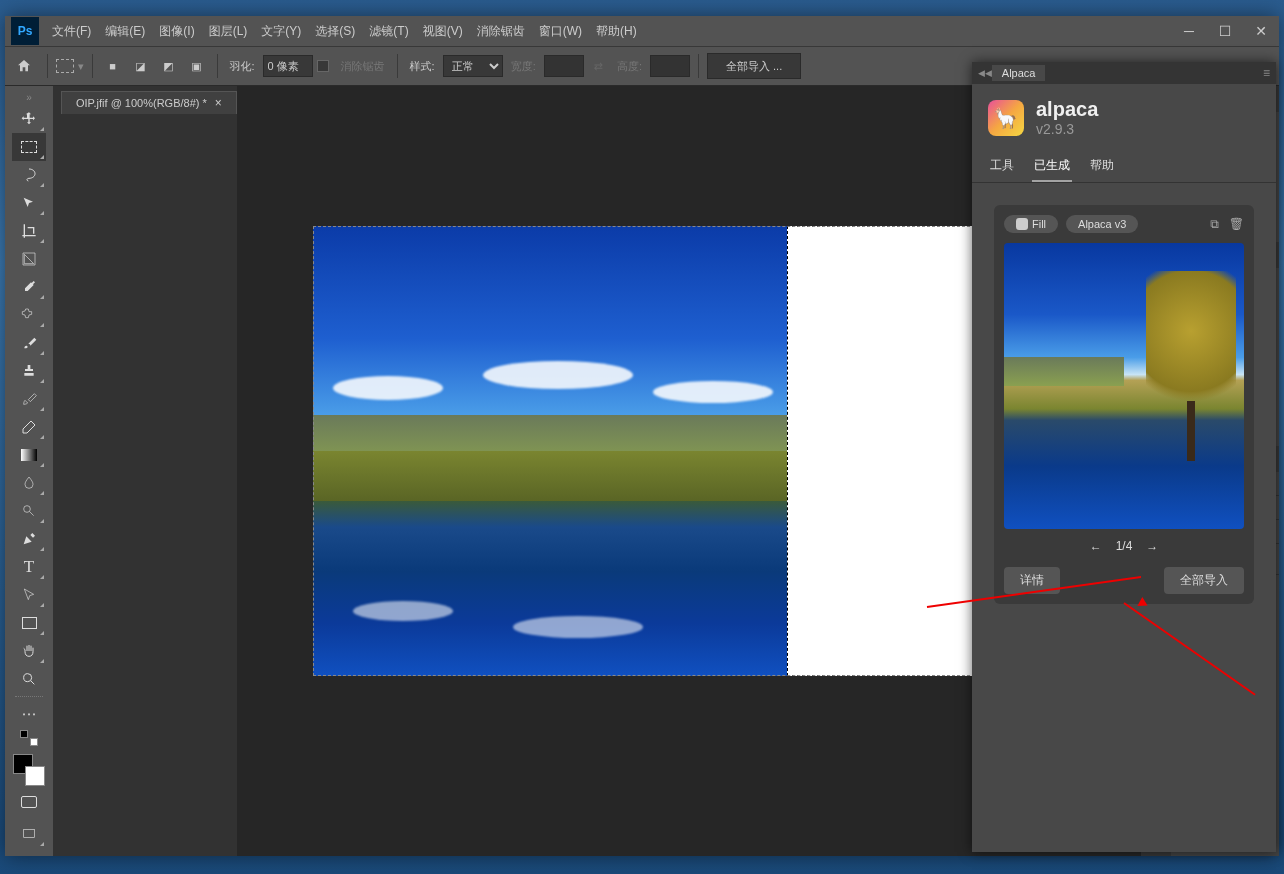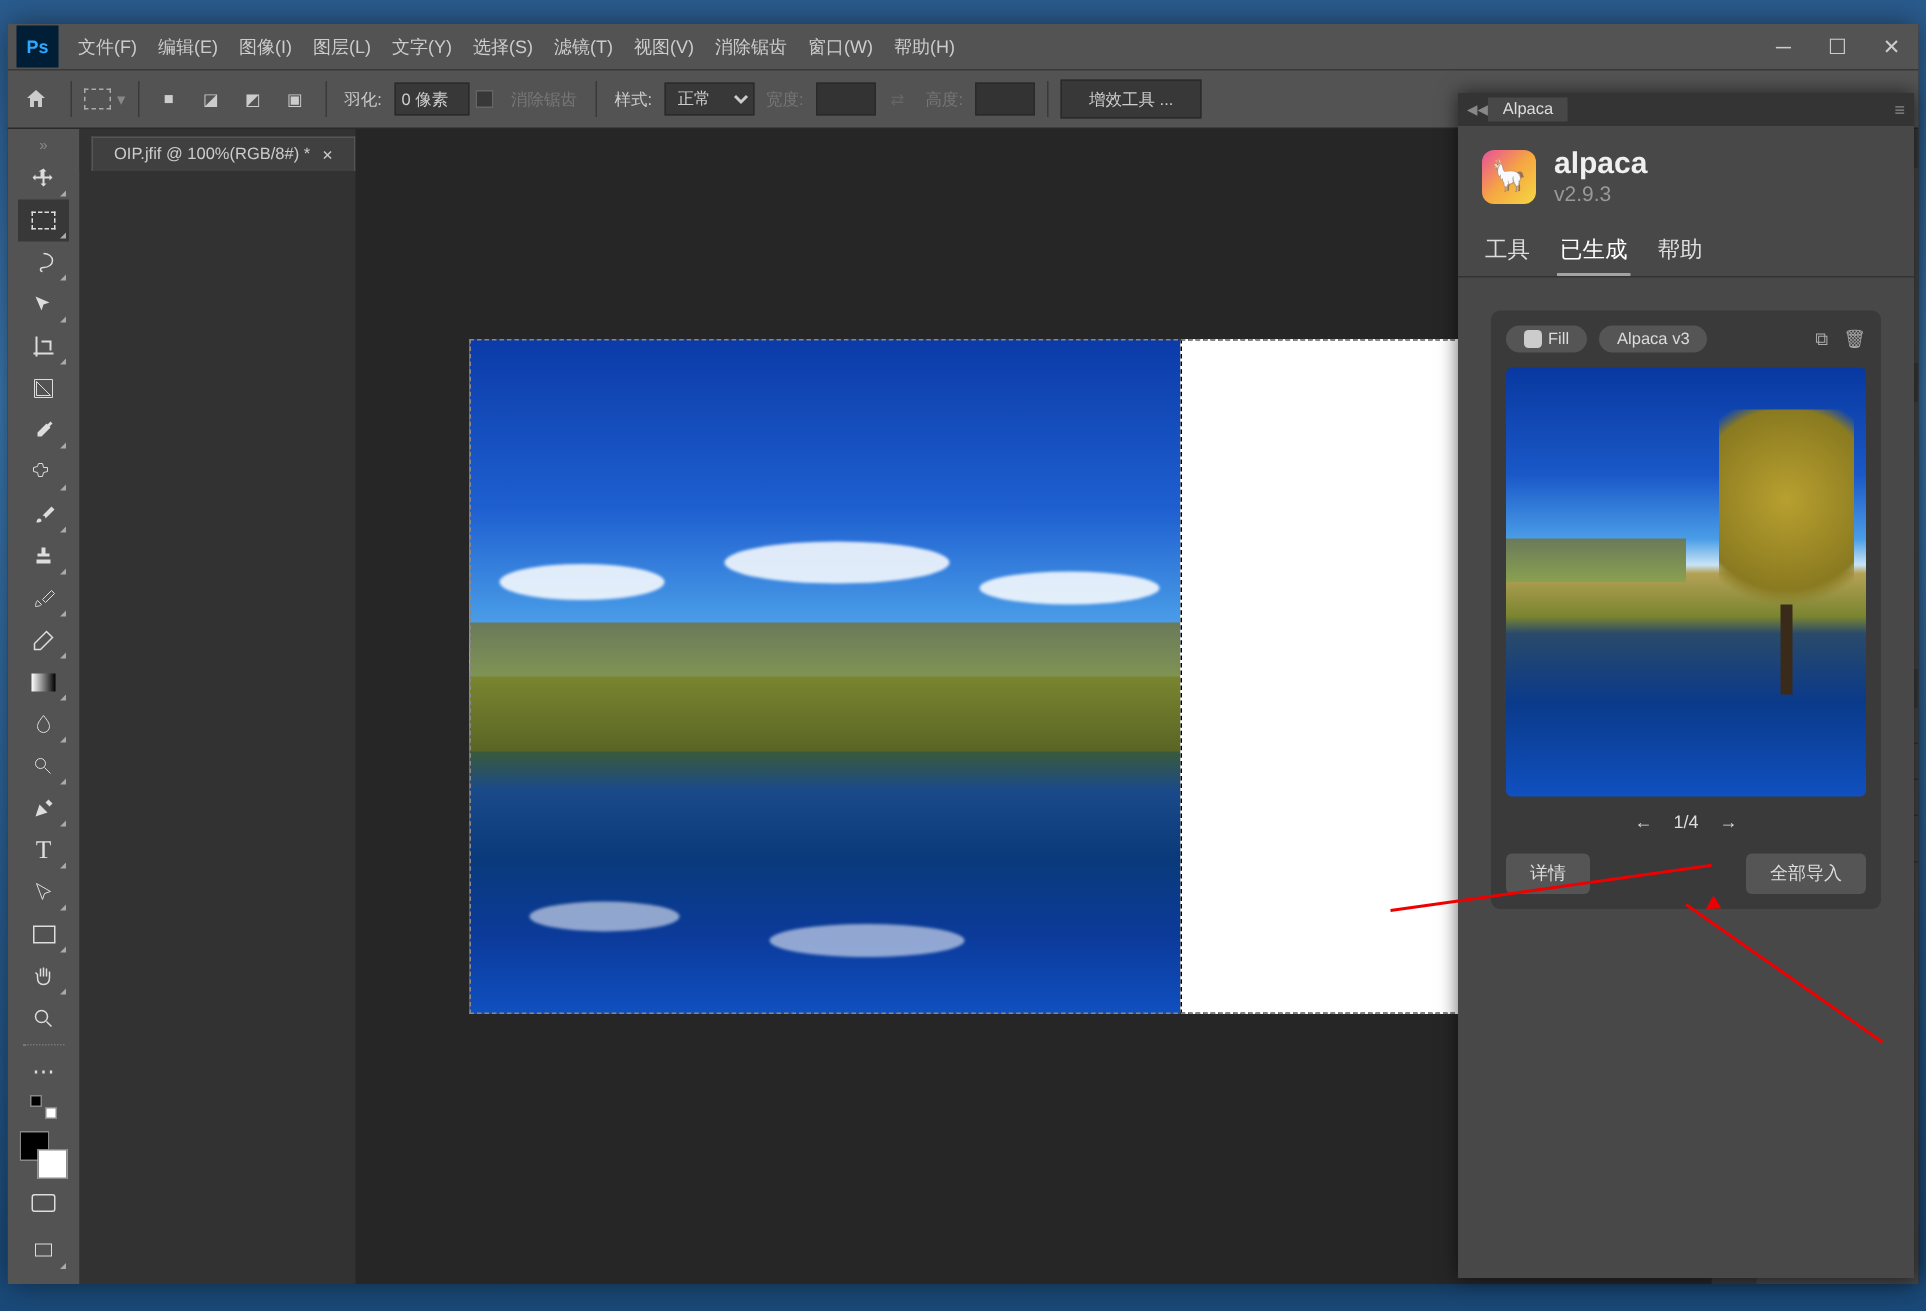--- a/index.html
+++ b/index.html
@@ -68,21 +68,21 @@
 .layer-thumb{width:28px;height:22px;background:linear-gradient(180deg,#2a60c0 0%,#8a9040 50%,#1a4080 100%);border:1px solid #888}
 
 .alpaca{position:absolute;right:8px;top:62px;width:304px;height:790px;background:#484848;box-shadow:0 0 12px rgba(0,0,0,.6);color:#ddd;font-size:12px;display:flex;flex-direction:column}
 .alp-titlebar{height:22px;background:#343434;display:flex;align-items:center;padding:0 6px}
 .alp-tab{background:#484848;padding:2px 10px;font-size:11px}
 .alp-head{display:flex;align-items:center;padding:14px 16px;gap:12px}
 .alp-logo{width:36px;height:36px;border-radius:8px;background:linear-gradient(135deg,#e94f9a 0%,#f5a742 50%,#f5d742 100%);display:flex;align-items:center;justify-content:center;font-size:20px}
 .alp-title{font-size:20px;font-weight:bold;color:#f0f0f0}
 .alp-ver{font-size:14px;color:#999}
 .alp-nav{display:flex;gap:16px;padding:0 16px;border-bottom:1px solid #333}
-.alp-nav-item{padding:6px 2px;cursor:pointer;font-size:15px}
+.alp-nav-item{padding:6px 2px;cursor:pointer;font-size:12px}
 .alp-nav-item.active{border-bottom:2px solid #a3a3a3;color:#fff}
 .alp-card{margin:22px;background:#3a3a3a;border-radius:6px;padding:10px;display:flex;flex-direction:column}
 .alp-chips{display:flex;gap:8px;align-items:center;margin-bottom:10px}
 .chip{background:#555;border-radius:12px;padding:3px 12px;font-size:11px;display:flex;align-items:center;gap:4px}
 .chip .dot{width:12px;height:12px;background:#ccc;border-radius:3px;display:inline-block}
 .alp-card-icons{margin-left:auto;display:flex;gap:10px;color:#aaa}
 .alp-preview{width:100%;height:286px;border-radius:4px;overflow:hidden;background:linear-gradient(180deg,#0838a0 0%,#1a58c8 25%,#4a9de8 40%,#c8e4f5 46%,#b4a155 48%,#7a8530 58%,#2a4a6a 62%,#0a3a8a 78%,#1050c0 100%);position:relative}
 .alp-preview .big-tree{position:absolute;right:8px;top:28px;width:90px;height:150px;background:radial-gradient(circle at 50% 40%,#b8a030 0%,#8a7a20 60%,transparent 70%)}
 .alp-preview .big-tree::after{content:"";position:absolute;left:50%;bottom:-40px;width:8px;height:60px;background:#3a2a1a;transform:translateX(-50%)}
 .alp-preview .mnt{position:absolute;left:0;top:40%;width:50%;height:10%;background:linear-gradient(180deg,#6a7a5a 0%,#8aa050 100%)}
@@ -140,21 +140,21 @@
     <span class="ob-label" style="color:#777">消除锯齿</span>
     <div class="ob-sep"></div>
     <span class="ob-label">样式:</span>
     <select class="ob-select"><option>正常</option></select>
     <span class="ob-label" style="color:#777">宽度:</span>
     <input class="ob-input" style="width: 40px; background: rgb(51, 51, 51);" disabled="">
     <span style="color:#666;margin:0 6px">⇄</span>
     <span class="ob-label" style="color:#777">高度:</span>
     <input class="ob-input" style="width: 40px; background: rgb(51, 51, 51);" disabled="">
     <div class="ob-sep"></div>
-    <button class="ob-btn">增效工具 ...</button>
+    <button class="ob-btn">全部导入 ...</button>
   </div>
 
   <div class="body">
 
     <div class="toolbar">
       <div style="color:#888;font-size:10px;padding:2px">»</div>
       <div class="tool">
           <svg viewBox="0 0 24 24">
             <path d="M12 2l3 3h-2v5h5V8l3 3-3 3v-2h-5v5h2l-3 3-3-3h2v-5H4v2l-3-3 3-3v2h5V5H7z"></path>
           </svg>

